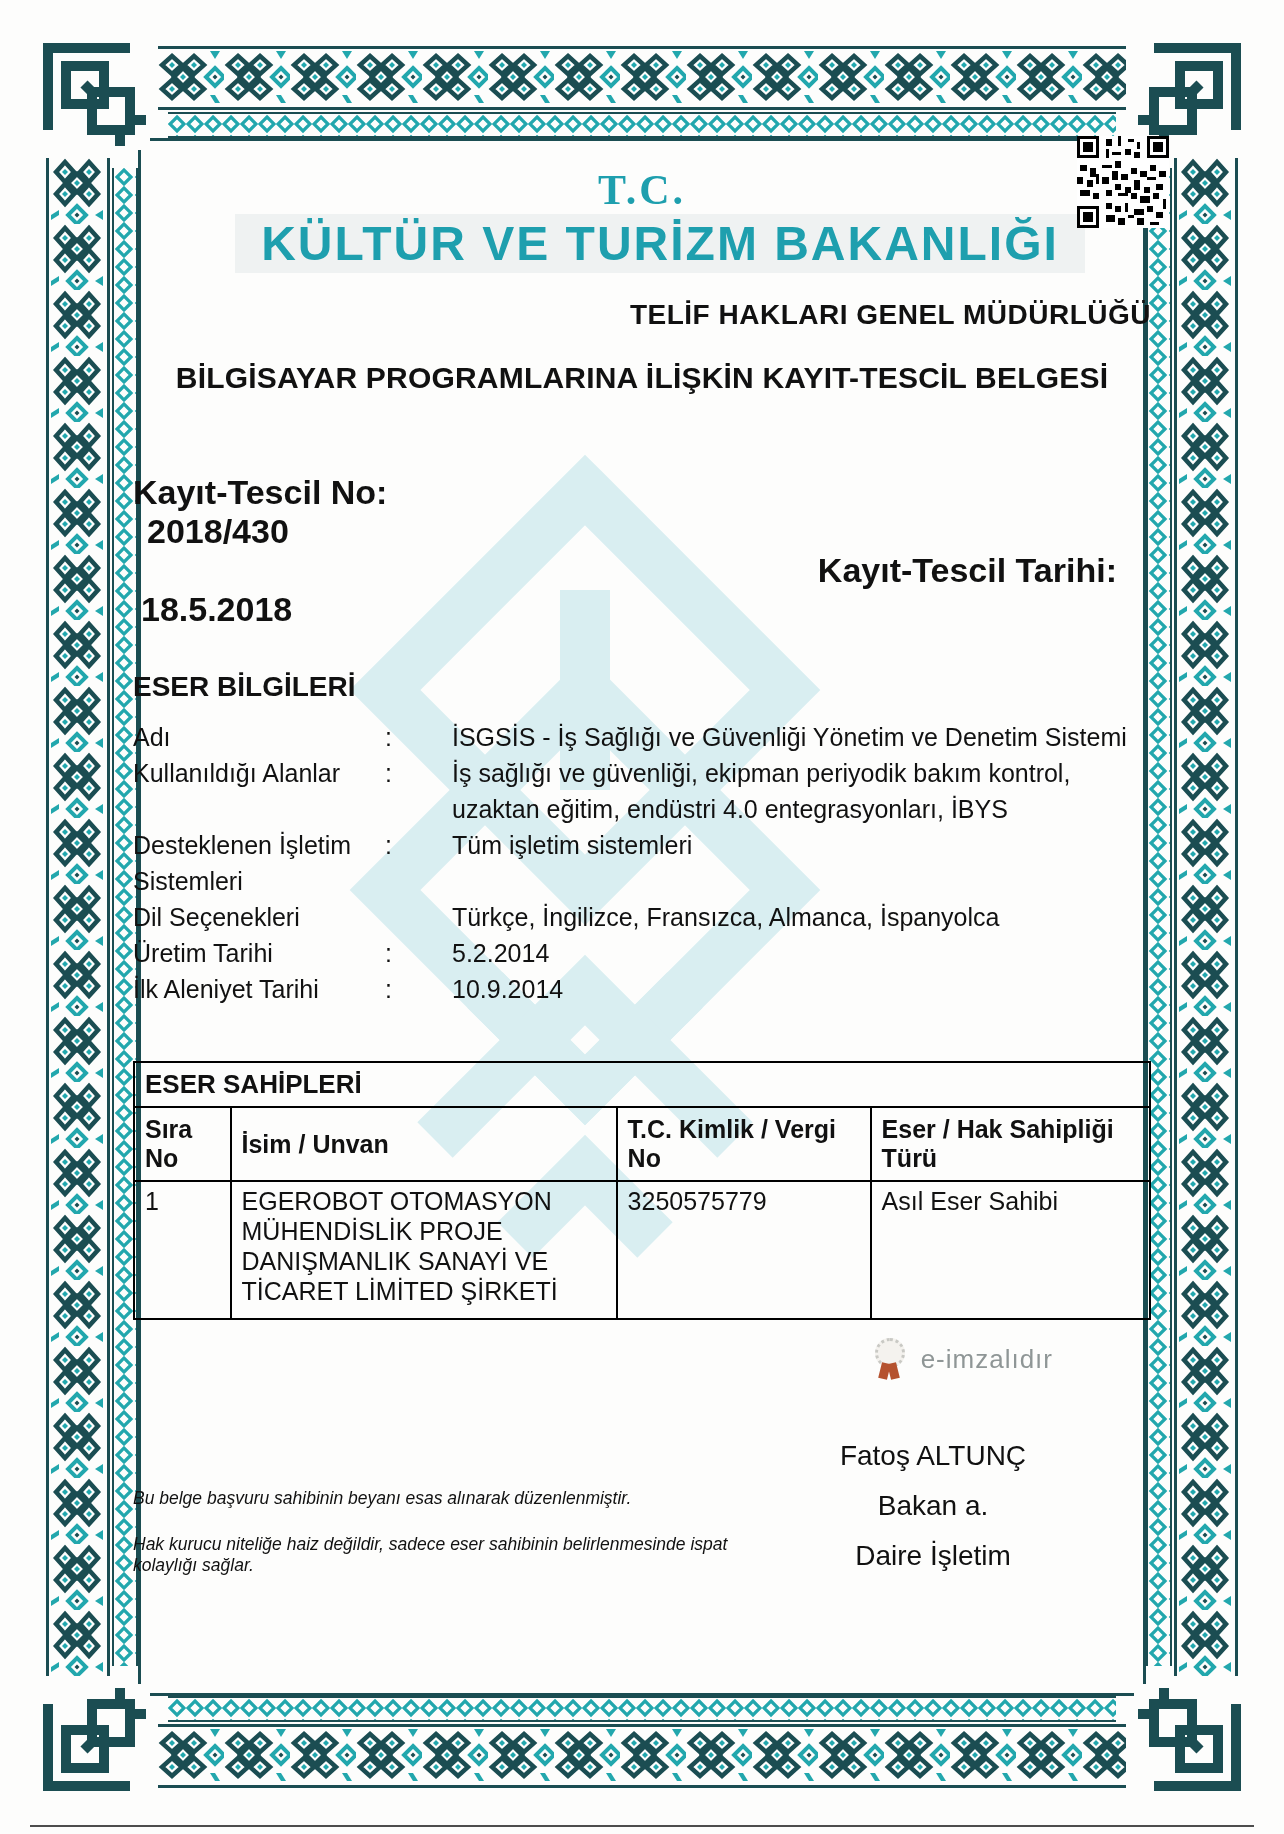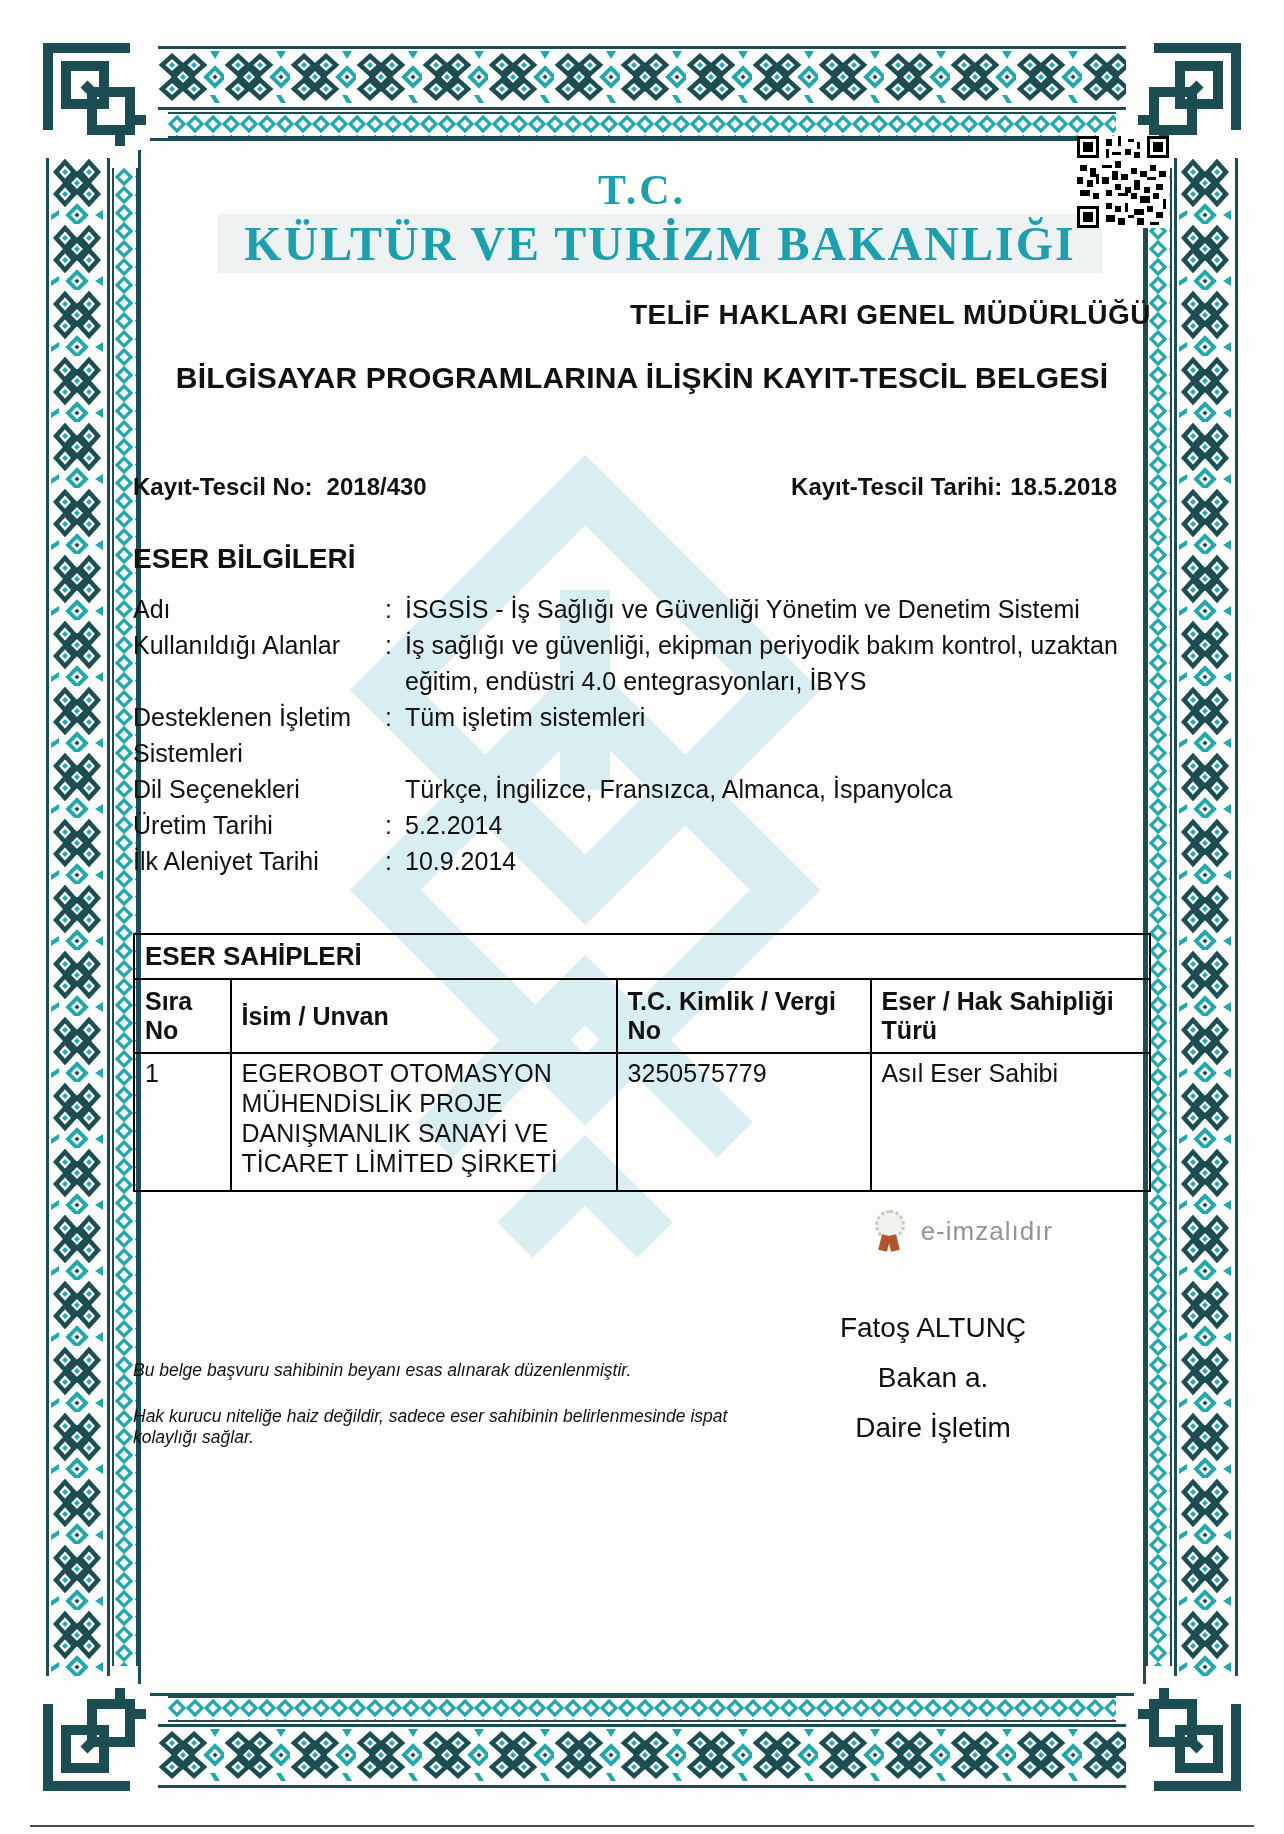--- a/index.html
+++ b/index.html
@@ -22,34 +22,34 @@
   .scanline{position:absolute;left:30px;right:30px;bottom:7px;height:2px;background:#2e2e2e;opacity:.85;}
   
   .watermark{position:absolute;left:315px;top:450px;width:540px;height:840px;z-index:0;}
   
   .content{position:absolute;left:133px;right:133px;top:142px;bottom:150px;z-index:1;}
   .qr{position:absolute;top:-6px;right:-18px;width:92px;height:92px;}
   .tc{margin:26px 0 0 0;text-align:center;font-family:"Liberation Serif",serif;font-weight:bold;
       font-size:42px;line-height:1.05;color:#1e9fae;letter-spacing:3px;}
   .ministry-wrap{text-align:center;margin-top:2px;}
   .ministry{display:inline-block;background:#eff2f2;padding:2px 26px;
-      font-family:Liberation Serif, serif;font-weight:bold;font-size:48px;
+      font-family:Liberation Sans, sans-serif;font-weight:bold;font-size:48px;
       color:#1e9fae;letter-spacing:2px;margin-left:36px;}
   .directorate{margin-top:26px;text-align:right;font-weight:bold;font-size:28px;letter-spacing:.5px;}
   .doctitle{margin-top:30px;text-align:center;font-weight:bold;font-size:30px;letter-spacing:.2px;}
-  .reg-row{margin-top:78px;display:flex;font-weight:bold;font-size:24px;padding-right:34px;}
+  .reg-row{margin-top:78px;display:flex;font-weight:bold;font-size:34px;padding-right:34px;flex-direction:column;}
   .reg-right{margin-left:auto;}
   .reg-val{margin-left:14px;font-weight:bold;}
   .reg-val2{margin-left:8px;font-weight:bold;}
   .section-title{margin-top:42px;font-weight:bold;font-size:28px;}
   .fields{margin-top:16px;}
   .frow{display:flex;font-size:25px;line-height:36px;}
   .flabel{width:252px;font-weight:normal;flex:0 0 auto;}
   .fsep{width:20px;flex:0 0 auto;}
-  .fvalue{flex:1;}
+  .fvalue{flex:1;margin-left:47px;}
   table.owners{margin-top:54px;width:100%;border-collapse:collapse;background:transparent;}
   table.owners td,table.owners th{border:2.5px solid #000;text-align:left;}
   .t-title{font-weight:bold;font-size:26px;padding:6px 10px;}
   .t-head{font-weight:bold;font-size:25px;padding:4px 10px;height:64px;vertical-align:middle;line-height:1.15;}
   .t-cell{font-size:25px;padding:4px 10px;vertical-align:top;line-height:30px;height:128px;}
   .badge-row{margin-top:16px;display:flex;justify-content:flex-end;align-items:center;padding-right:98px;}
   .seal{position:relative;width:40px;height:46px;margin-right:10px;flex:0 0 auto;}
   .seal .medal{position:absolute;left:4px;top:2px;width:30px;height:30px;border-radius:50%;
       background:#f4f2ee;border:3px dotted #c9c9c4;box-sizing:border-box;}
   .seal .rib1,.seal .rib2{position:absolute;width:9px;height:16px;background:#b5522f;top:27px;}

